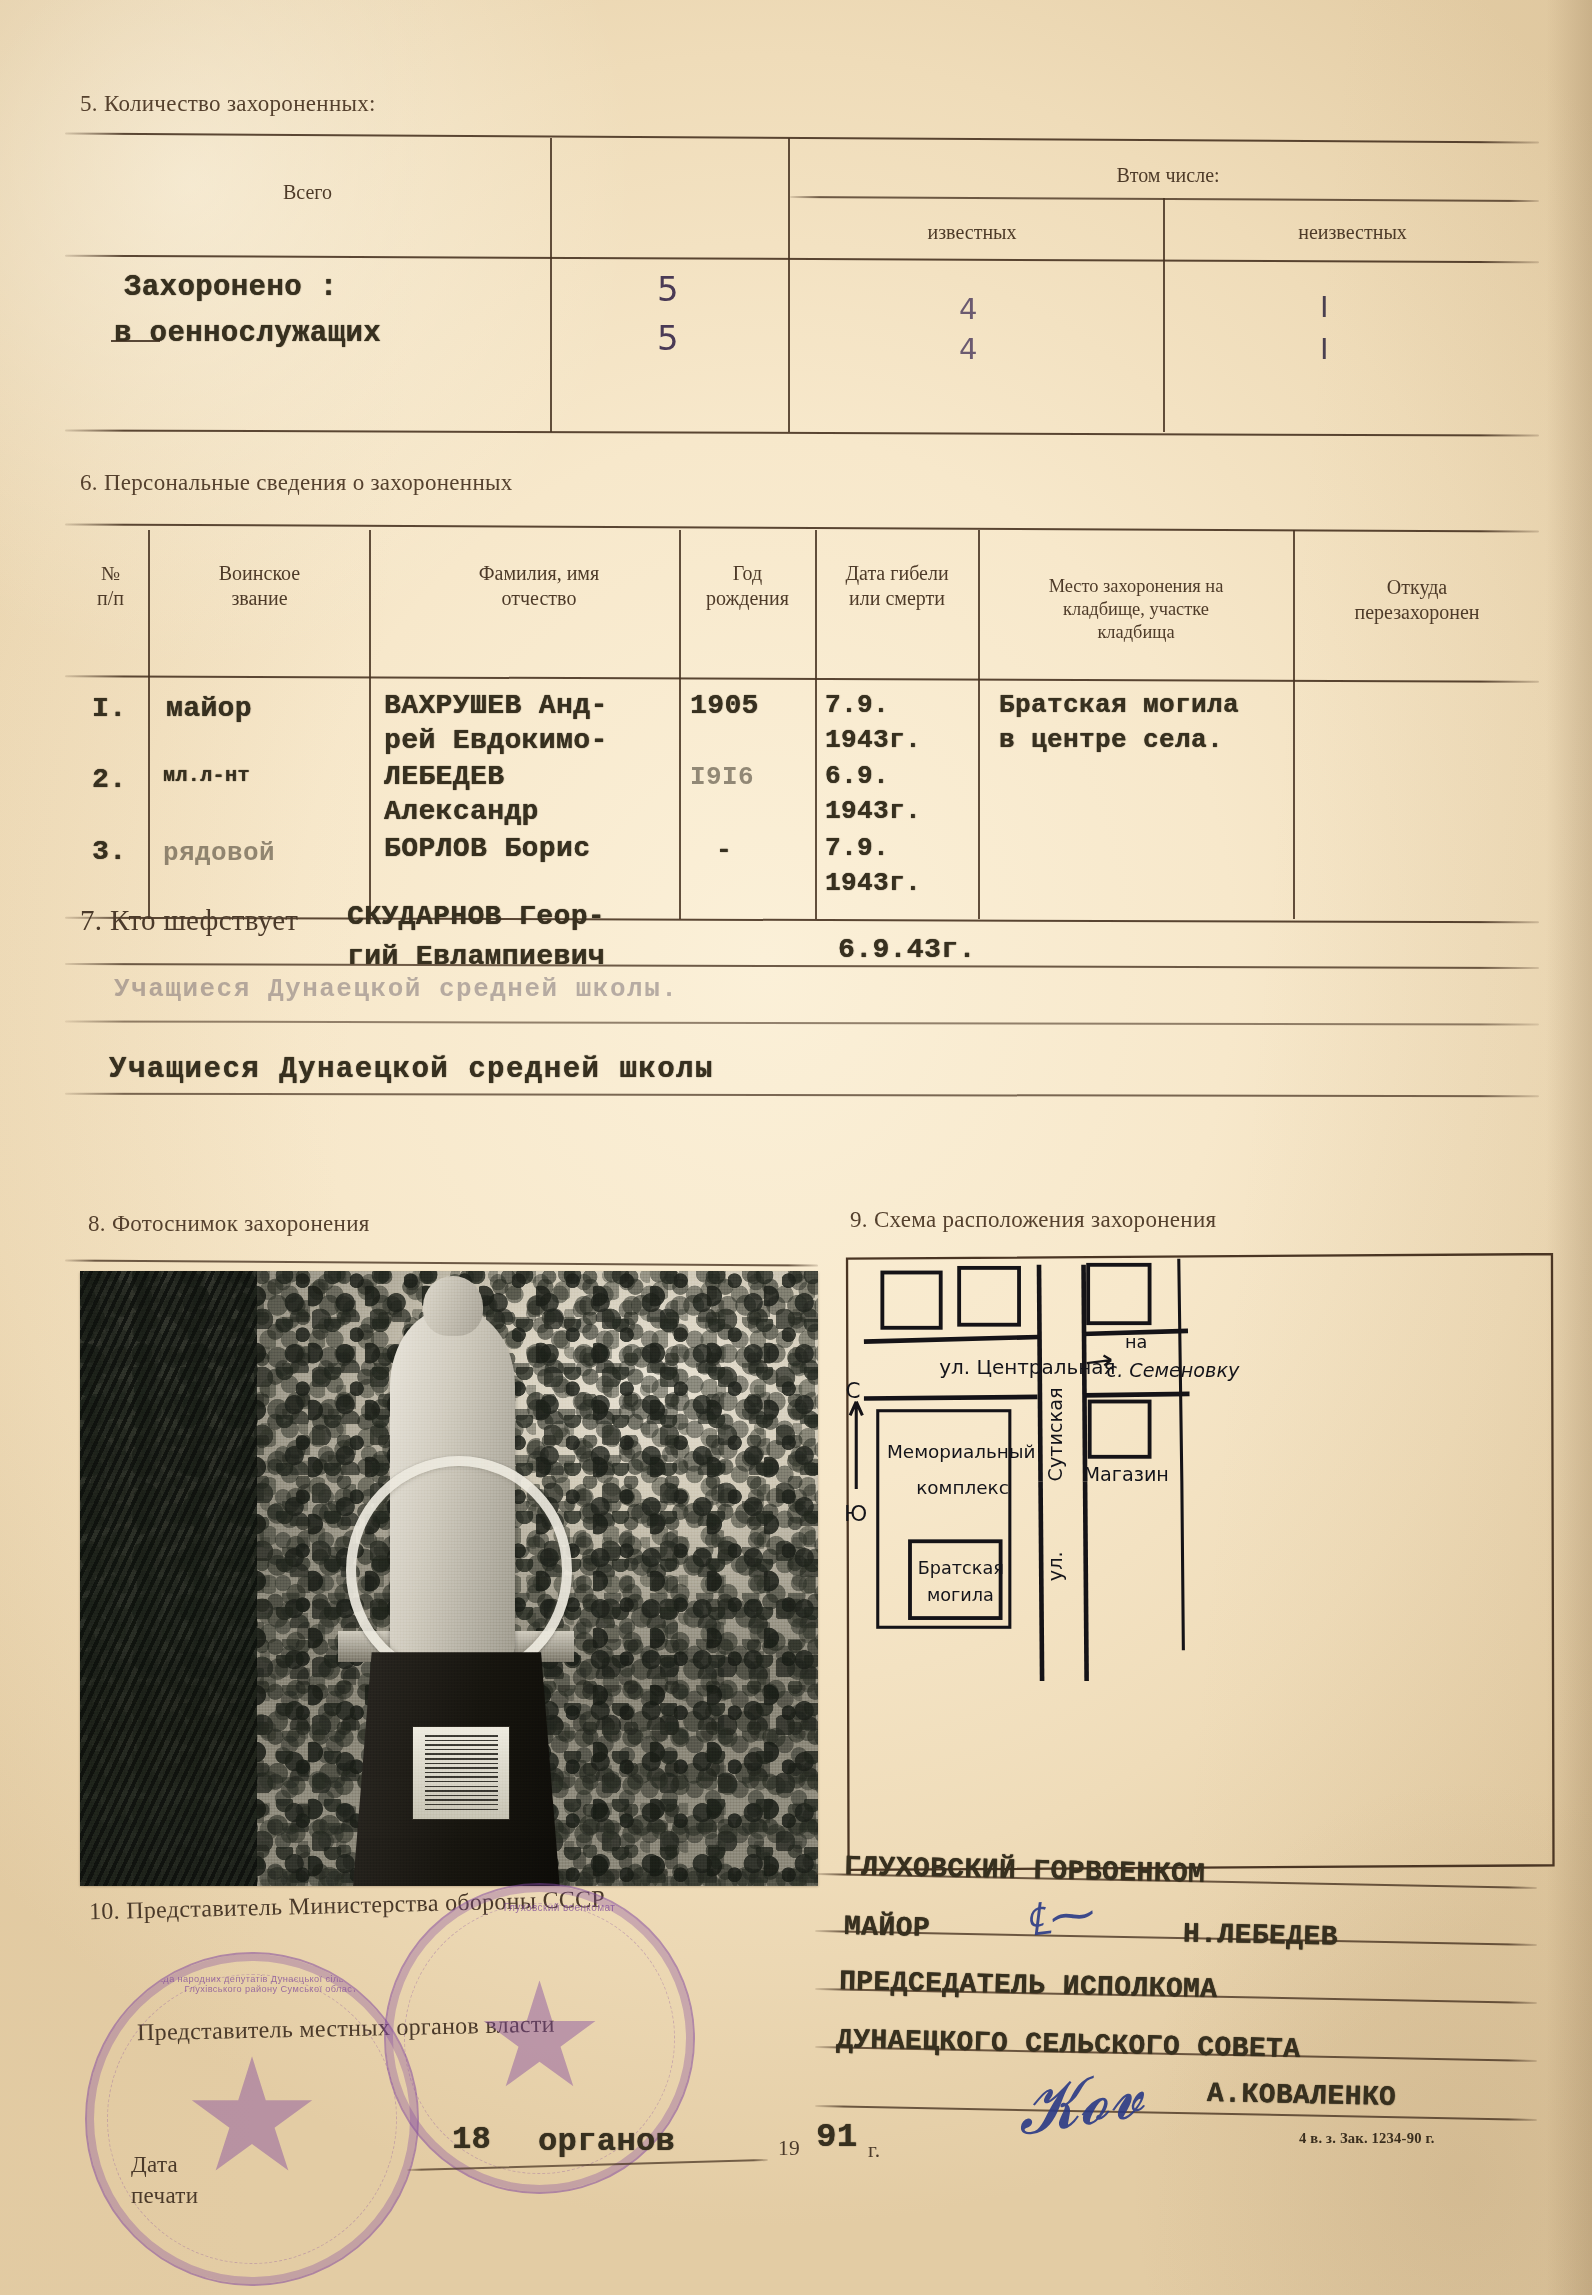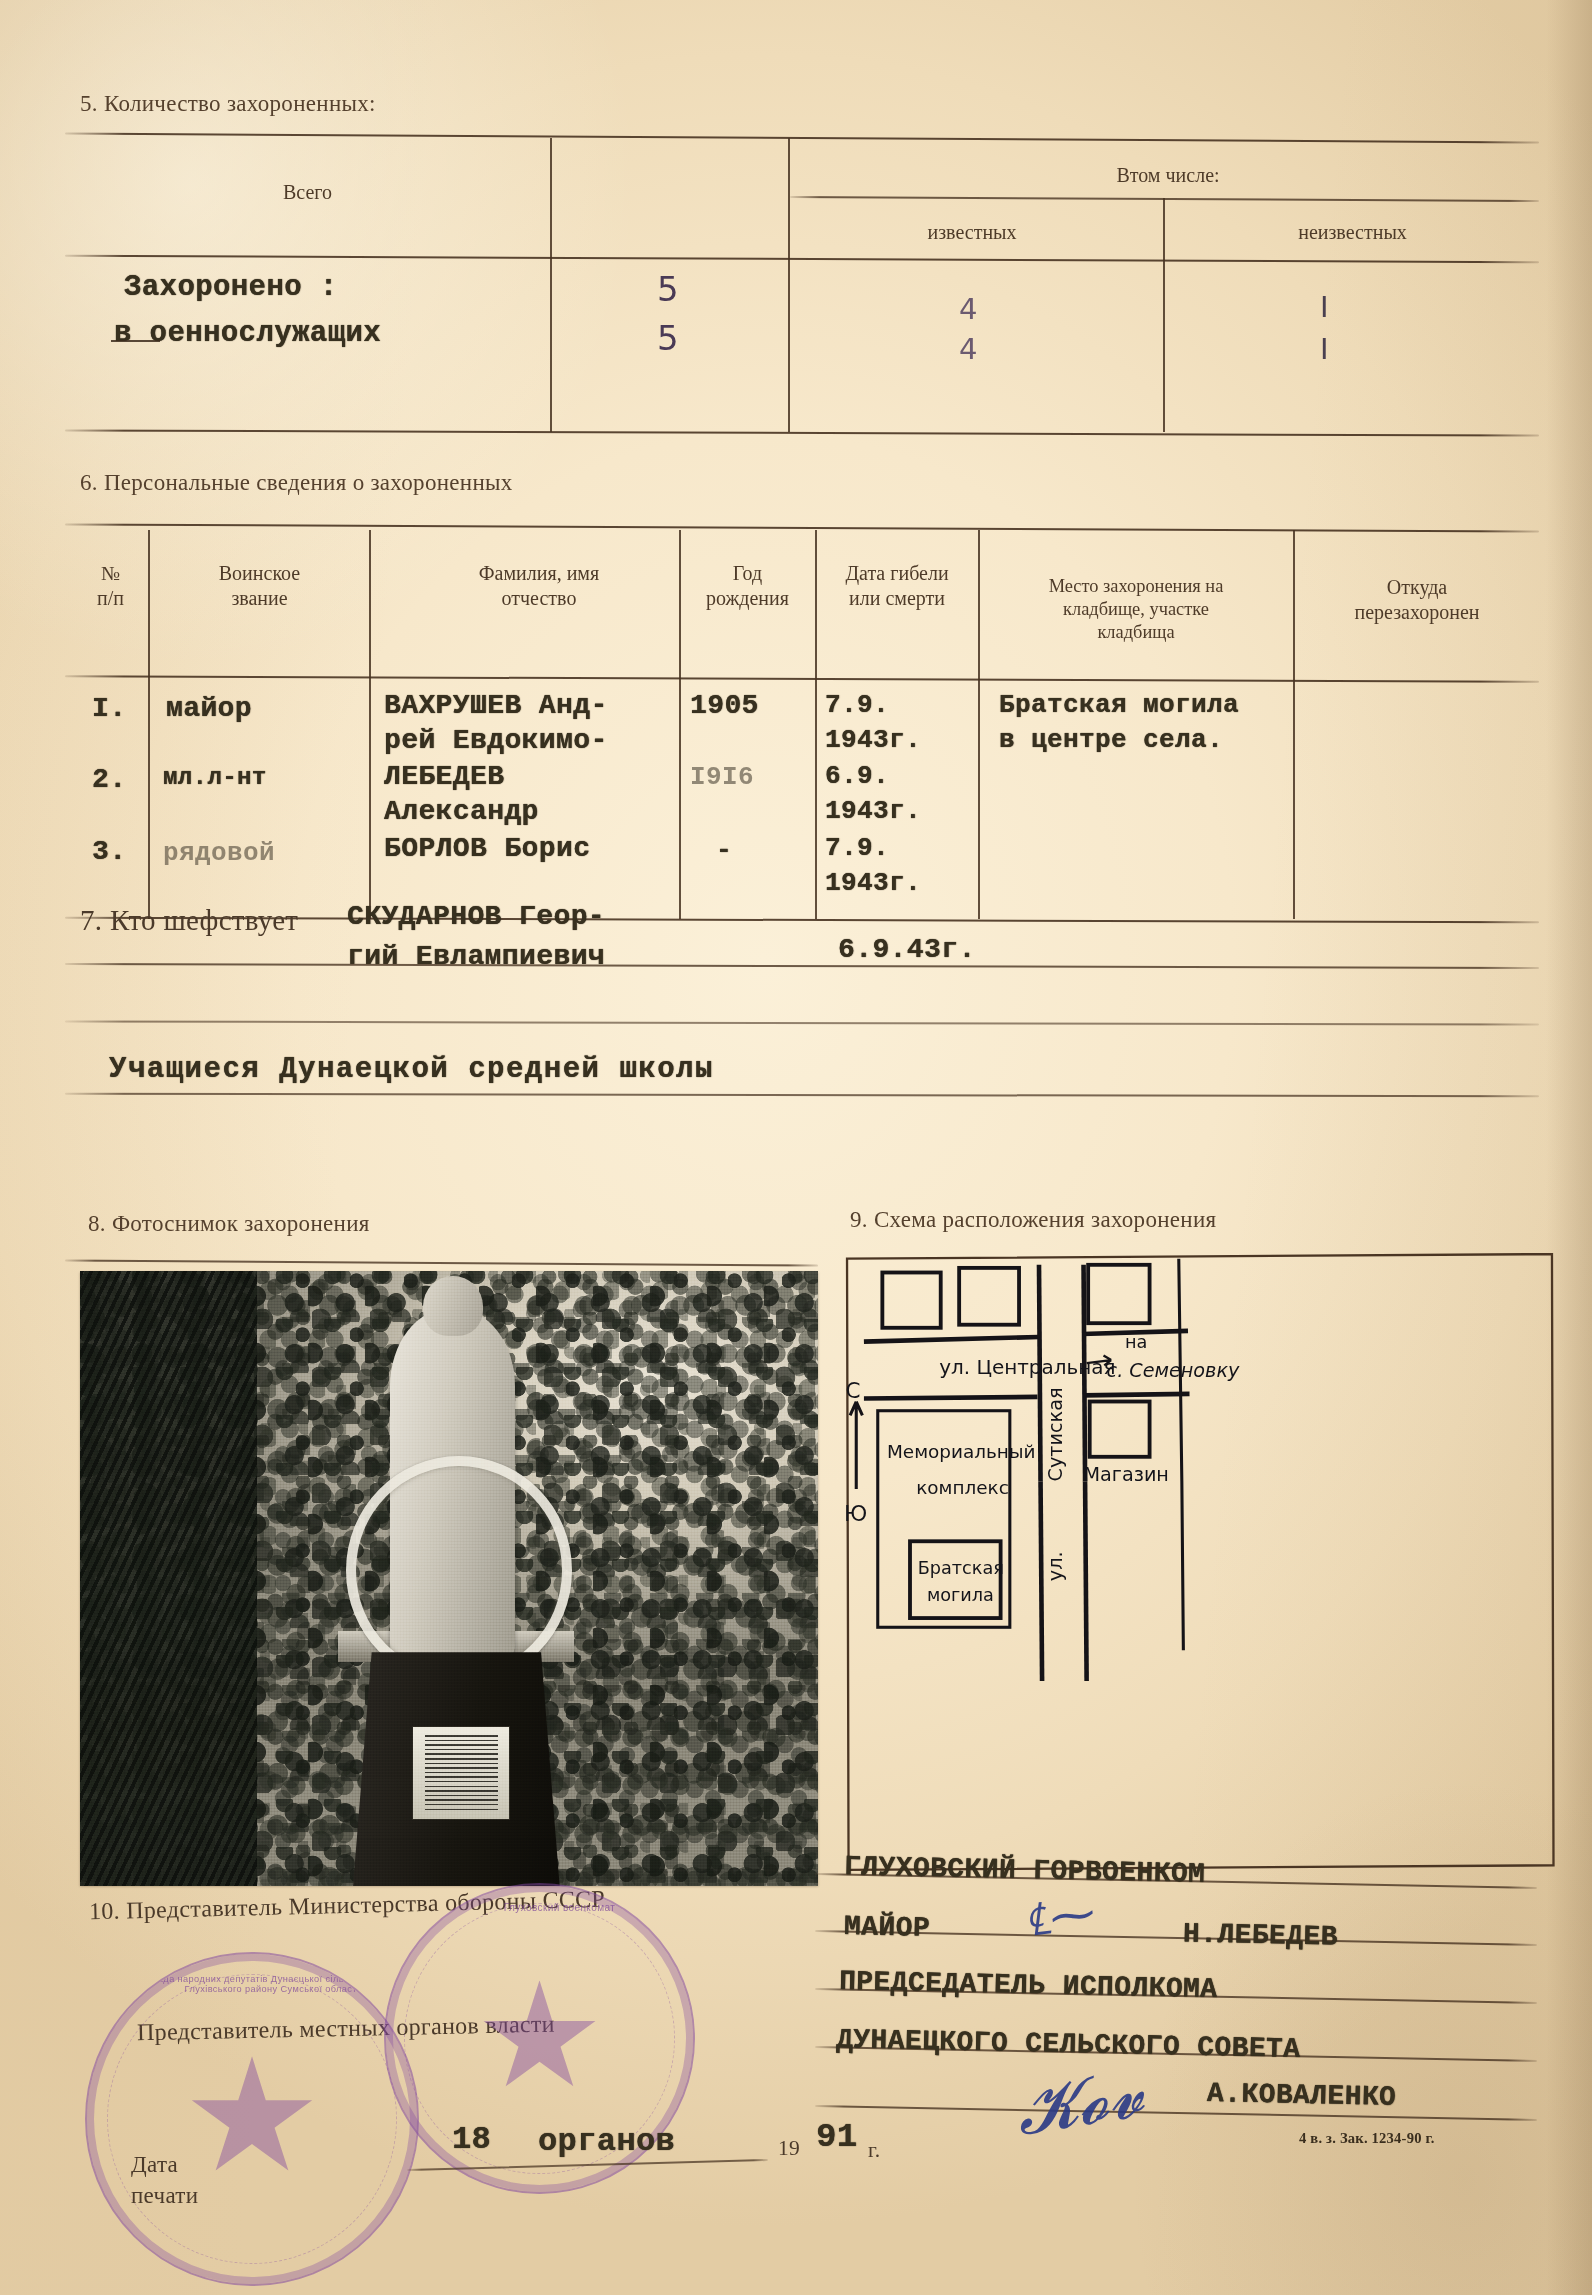--- a/index.html
+++ b/index.html
@@ -296,39 +296,40 @@
   <div class="typed blur" style="left:166px;top:693px;font-size:28px;">майор</div>
   <div class="typed blur" style="left:384px;top:690px;font-size:28px;">ВАХРУШЕВ Анд-</div>
   <div class="typed blur" style="left:384px;top:725px;font-size:28px;">рей Евдокимо-</div>
   <div class="typed blur" style="left:690px;top:690px;font-size:28px;">1905</div>
   <div class="typed blur" style="left:825px;top:690px;font-size:26px;">7.9.</div>
   <div class="typed blur" style="left:825px;top:725px;font-size:26px;">1943г.</div>
   <div class="typed blur" style="left:999px;top:690px;font-size:26px;">Братская могила</div>
   <div class="typed blur" style="left:999px;top:725px;font-size:26px;">в центре села.</div>
 
   <div class="typed blur" style="left:92px;top:764px;font-size:28px;">2.</div>
-  <div class="typed blur" style="left:163px;top:764px;font-size:24px;font-family:Liberation Mono, monospace;">мл.л-нт</div>
+  <div class="typed blur" style="left:163px;top:764px;font-size:20px;font-family:Liberation Mono, monospace;">мл.л-нт</div>
   <div class="typed blur" style="left:384px;top:761px;font-size:28px;">ЛЕБЕДЕВ</div>
   <div class="typed blur" style="left:384px;top:796px;font-size:28px;">Александр</div>
   <div class="typed" style="left:690px;top:762px;font-size:26px;color:rgba(60,52,40,.55);">I9I6</div>
   <div class="typed blur" style="left:825px;top:761px;font-size:26px;">6.9.</div>
   <div class="typed blur" style="left:825px;top:796px;font-size:26px;">1943г.</div>
 
   <div class="typed blur" style="left:92px;top:836px;font-size:28px;">3.</div>
   <div class="typed" style="left:163px;top:838px;font-size:26px;color:rgba(62,54,42,.55);">рядовой</div>
   <div class="typed blur" style="left:384px;top:833px;font-size:28px;">БОРЛОВ Борис</div>
   <div class="typed blur" style="left:716px;top:835px;font-size:26px;">-</div>
   <div class="typed blur" style="left:825px;top:833px;font-size:26px;">7.9.</div>
   <div class="typed blur" style="left:825px;top:868px;font-size:26px;">1943г.</div>
 
   <div class="lbl" style="left:80px;top:904px;font-size:29px;color:#4b3a2a;">7. Кто шефствует</div>
   <div class="typed blur" style="left:347px;top:901px;font-size:28px;">СКУДАРНОВ Геор-</div>
   <div class="typed blur" style="left:347px;top:941px;font-size:28px;">гий Евлампиевич</div>
   <div class="typed blur" style="left:838px;top:934px;font-size:28px;text-align:center;">6.9.43г.</div>
   <div class="rule thin" style="left:65px;top:965px;width:1474px;transform:rotate(0.15deg);"></div>
+  <div class="faded" style="left:114px;top:974px;font-size:26px;letter-spacing:1.5px;">Учащиеся Дунаецкой средней школы.</div>
   <div class="rule thin" style="left:65px;top:1022px;width:1474px;transform:rotate(0.12deg);opacity:.65;"></div>
 
   <div class="typed blur" style="left:109px;top:1053px;font-size:29px;letter-spacing:1.5px;">Учащиеся Дунаецкой средней школы</div>
   <div class="rule thin" style="left:65px;top:1094px;width:1474px;transform:rotate(0.1deg);opacity:.8;"></div>
 
   <div class="lbl sec-title" style="left:88px;top:1211px;">8. Фотоснимок захоронения</div>
   <div class="rule thin" style="left:65px;top:1262px;width:753px;transform:rotate(0.4deg);"></div>
 
   <div class="photo" style="left:80px;top:1271px;width:738px;height:615px;">
     <div class="sky"></div>

